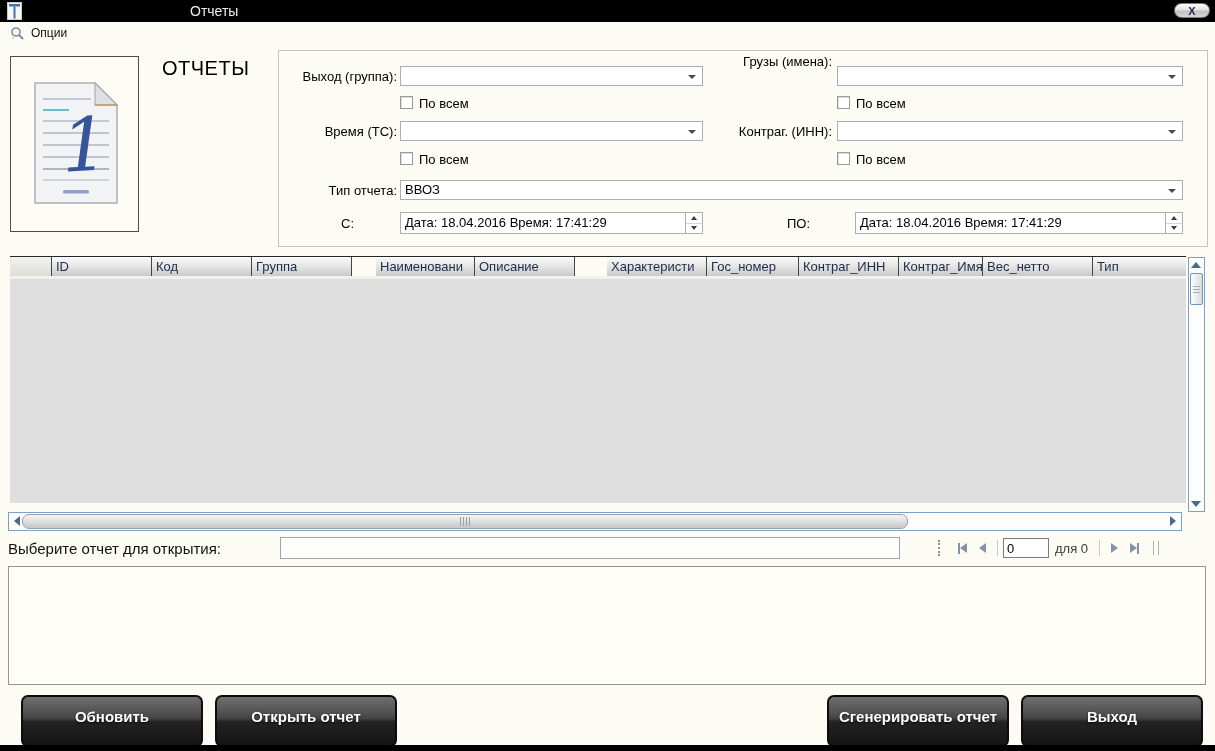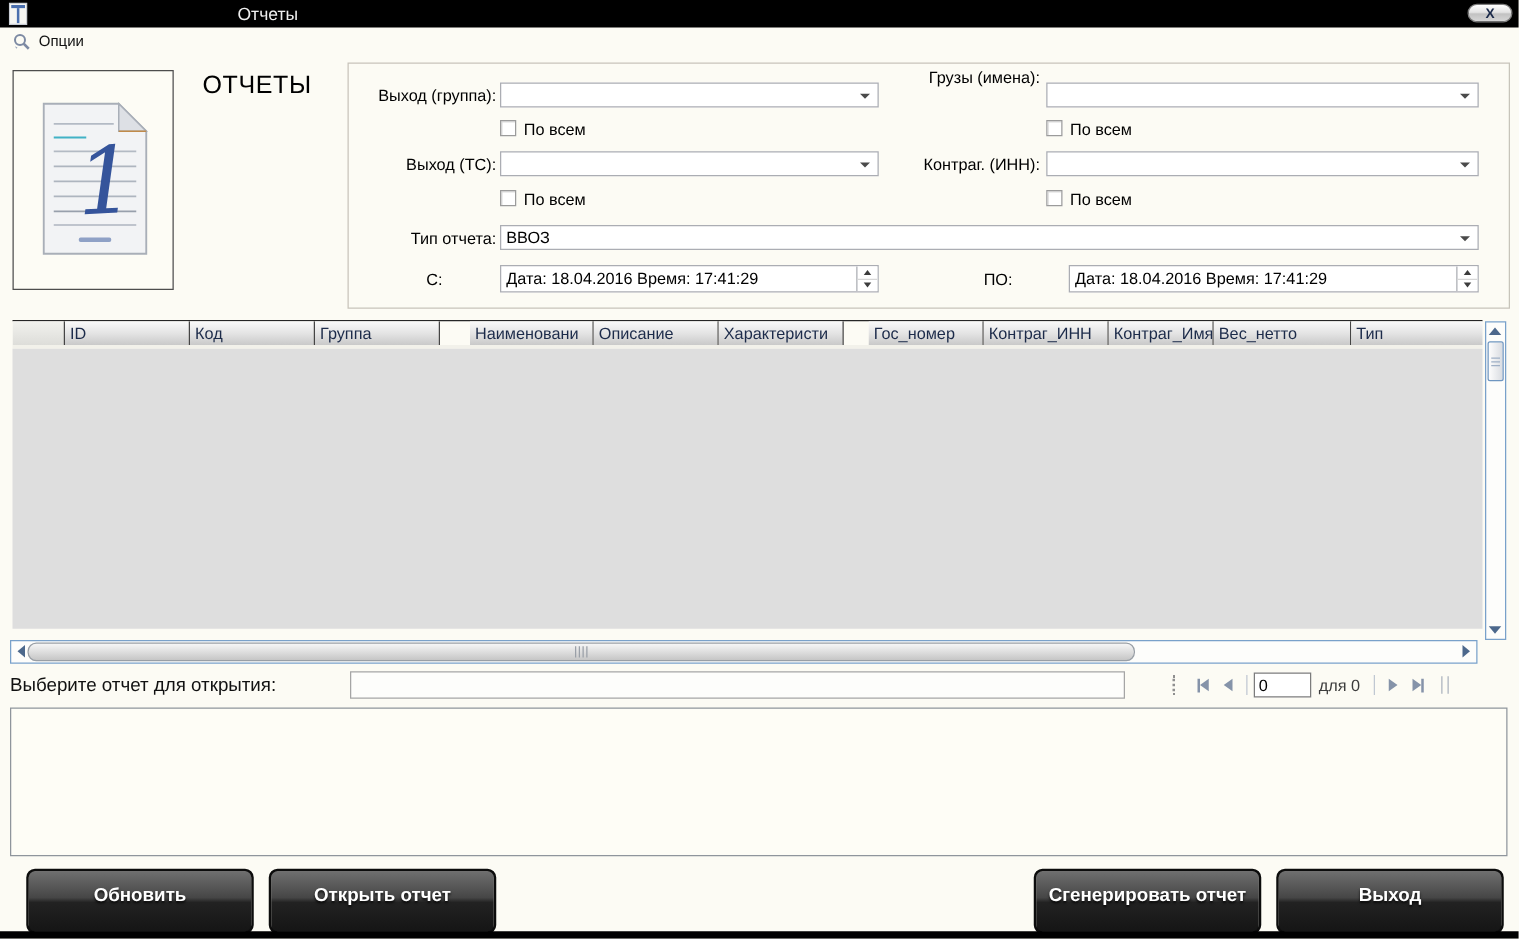--- a/index.html
+++ b/index.html
@@ -174,21 +174,21 @@
 <div class="combo" style="left:837px;top:66px;width:346px;">
   <span></span>
   <span class="arrow"></span>
 </div>
 
 <div class="cb" style="left:400px;top:96px;"></div>
 <div class="cb-label" style="left:419px;top:96px;">По всем</div>
 <div class="cb" style="left:837px;top:96px;"></div>
 <div class="cb-label" style="left:856px;top:96px;">По всем</div>
 
-<div class="flabel" style="left:282px;top:124px;width:115px;">Выход (ТС):</div>
+<div class="flabel" style="left:282px;top:124px;width:115px;">Время (ТС):</div>
 <div class="combo" style="left:400px;top:121px;width:303px;">
   <span></span>
   <span class="arrow"></span>
 </div>
 <div class="flabel" style="left:717px;top:124px;width:115px;">Контраг. (ИНН):</div>
 <div class="combo" style="left:837px;top:121px;width:346px;">
   <span></span>
   <span class="arrow"></span>
 </div>
 
@@ -229,22 +229,22 @@
 </div>
 
 <div class="abs grid-topline"></div>
 <div class="abs grid-header" id="grid-header">
   <div class="gh-sel"></div>
 <div class="gh-cell" style="width: 100px;">ID</div>
     <div class="gh-cell" style="width: 100px;">Код</div>
     <div class="gh-cell" style="width: 100px;">Группа</div>
     <div class="gh-cell" style="width: 99px; margin-left: 24px;">Наименовани</div>
     <div class="gh-cell" style="width: 100px;">Описание</div>
-    <div class="gh-cell" style="width: 100px;">Характеристи</div>
-    <div class="gh-cell" style="width: 92px; margin-left: 20px;">Гос_номер</div>
+    <div class="gh-cell" style="width: 100px; margin-left: 32px;">Характеристи</div>
+    <div class="gh-cell" style="width: 92px;">Гос_номер</div>
     <div class="gh-cell" style="width: 100px;">Контраг_ИНН</div>
     <div class="gh-cell" style="width: 84px;">Контраг_Имя</div>
     <div class="gh-cell" style="width: 110px;">Вес_нетто</div>
     <div class="gh-cell" style="width: 110px;">Тип</div>
     <div class="gh-cell" style="width: 150px;">Вре</div>
   </div>
 <div class="abs grid-gap"></div>
 <div class="abs grid-body"></div>
 
 <div class="abs vsb">

